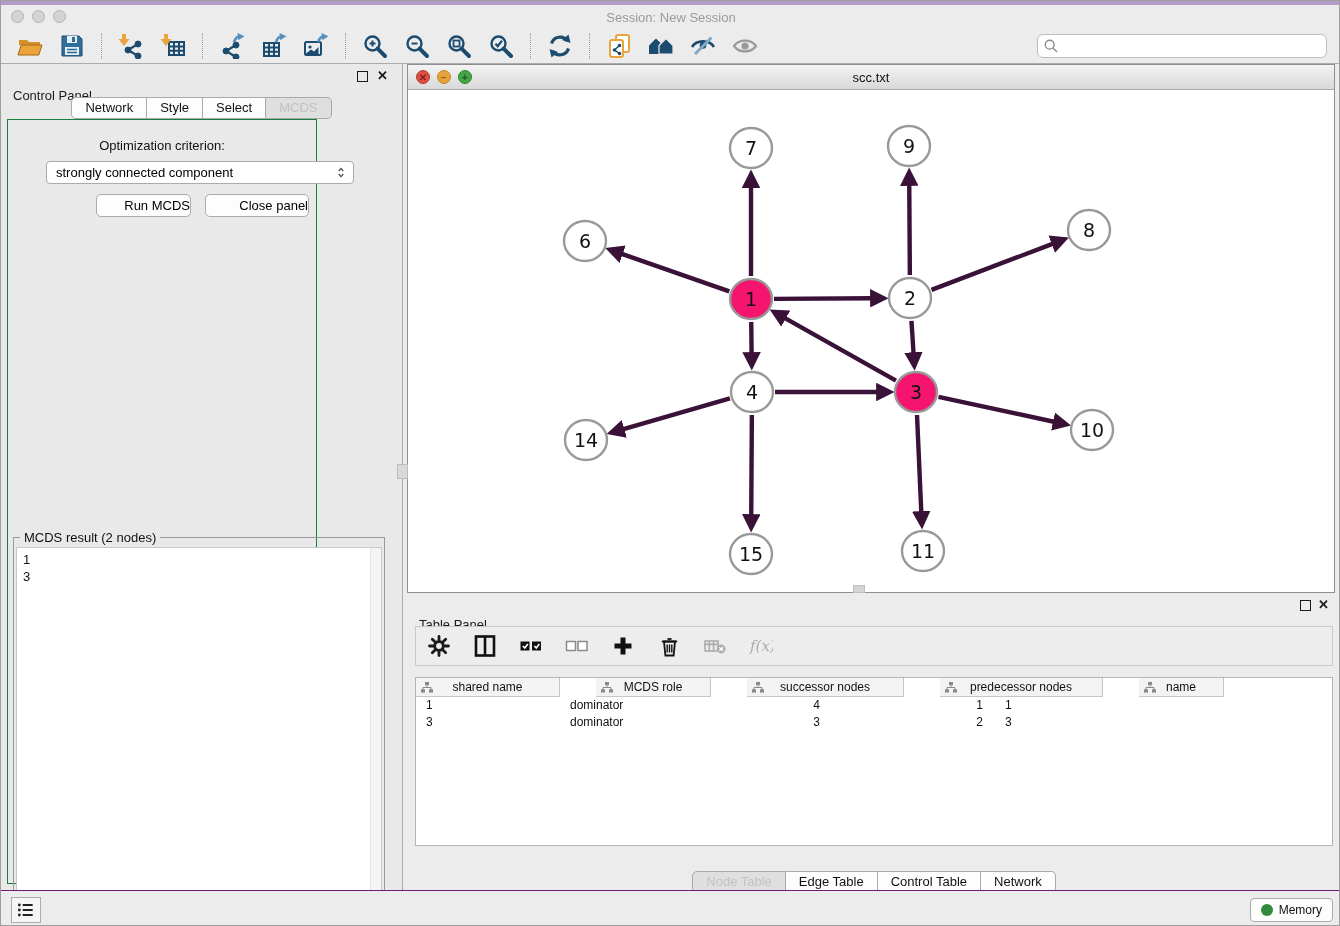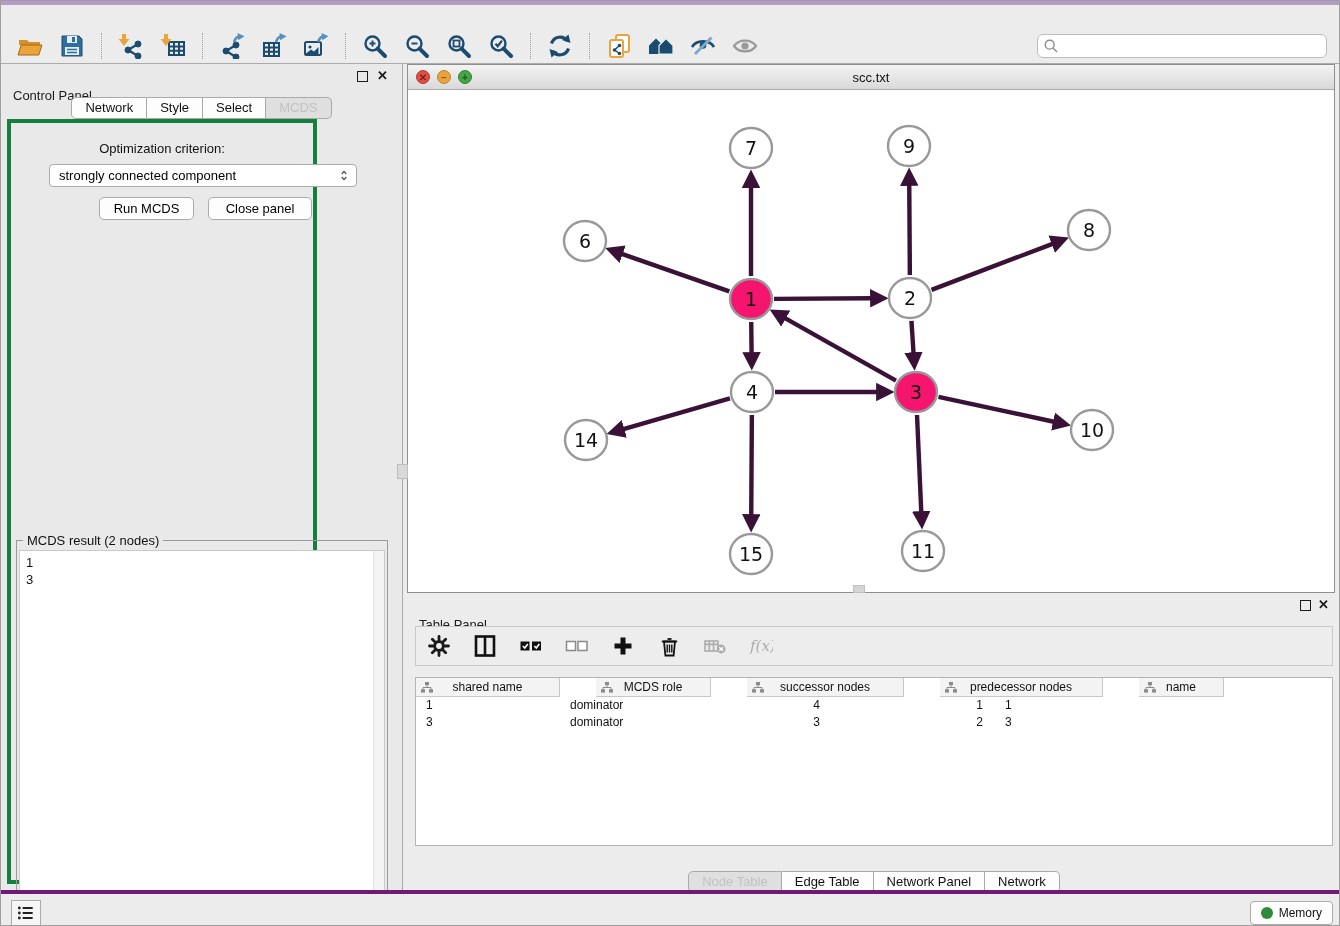--- a/index.html
+++ b/index.html
@@ -31,25 +31,25 @@
   .close-icon { position:absolute; top:4px; font-size:13px; font-weight:bold; color:#1A1A1A; cursor:pointer; }
   .cp-float { right:34px; } .cp-close { right:14px; }
 
   .tab-group { display:flex; justify-content:center; }
   .tab { height:22px; line-height:20px; padding:0 13px; background:#FDFDFD; border:1px solid #A9A9A9; border-left:none; font-size:13px; color:#111; cursor:pointer; white-space:nowrap; }
   .tab:first-child { border-left:1px solid #A9A9A9; border-radius:5px 0 0 5px; }
   .tab:last-child { border-radius:0 5px 5px 0; }
   .tab.active { background:#DFDFDF; color:#C2C2C2; }
 
   .cp-tabs { position:absolute; left:0; top:33px; width:100%; }
-  .cp-body { position:absolute; left:6px; top:55px; width:310px; height:765px; border:4px solid #15803d; background:#E9E9E9; }
+  .cp-body { position:absolute; left:6px; top:55px; width:310px; height:765px; border:1px solid #15803d; background:#E9E9E9; }
   .criterion-label { position:absolute; left:0; top:18px; width:100%; text-align:center; font-size:13px; color:#111; }
   .dropdown { position:absolute; left:38px; top:41px; width:308px; height:23px; background:#FFF; border:1px solid #ABABAB; border-radius:4px; font-size:13px; line-height:21px; padding-left:9px; cursor:pointer; }
   .dropdown svg { position:absolute; right:6px; top:4px; width:12px; height:13px; }
-  .btn { position:absolute; top:74px; height:23px; background:#FDFDFD; border:1px solid #ABABAB; border-radius:5px; font-size:13px; text-align:center; line-height:21px; cursor:pointer; }
+  .btn { position:absolute; top:74px; height:23px; background:#FDFDFD; border:1px solid #ABABAB; border-radius:5px; font-size:13px; text-align:right; line-height:21px; cursor:pointer; }
   .run-btn { left:88px; width:95px; }
   .closepanel-btn { left:197px; width:104px; }
 
   .result-group { position:absolute; left:5px; top:374px; width:372px; height:378px; border:1px solid #9A9A9A;margin-top:43px; }
   .result-legend { position:absolute; left:6px; top:-8px; background:#E9E9E9; padding:0 4px; font-size:13px; color:#111; }
   .result-area { position:absolute; left:2px; top:9px; width:366px; height:366px; background:#FFF; border:1px solid #C9C9C9; font-size:13px; color:#111; padding:3px 0 0 6px; line-height:17px; }
   .result-scrollbar { position:absolute; right:0; top:0; width:11px; height:100%; background:#F4F4F4; border-left:1px solid #E2E2E2; }
 
   
   .network-window { position:absolute; left:406px; top:63px; width:928px; height:529px; border:1px solid #8F8F8F; background:#FFF; }
@@ -74,33 +74,41 @@
   .tp-btn.disabled { cursor:default; }
   .table-wrap { position:absolute; left:8px; top:84px; width:918px; height:169px; background:#FFF; border:1px solid #B5B5B5; overflow:hidden; }
   .thead { display:flex; height:19px;gap:36px; }
   .th { background:#F3F3F3; border-right:1px solid #C6C6C6; border-bottom:1px solid #C6C6C6; position:relative; font-size:12px; color:#111; display:flex; align-items:center; justify-content:center; }
   .th svg { position:absolute; left:5px; top:4px; width:12px; height:11px; }
   .trow { display:flex; height:17px; font-size:12px; color:#111; }
   .td { padding:1px 12px 0 10px; overflow:hidden; white-space:nowrap; }
   .tp-tabs { position:absolute; left:0; top:278px; width:100%; }
 
   
-  .statusbar { position:absolute; left:0; top:889px; width:1340px; height:37px; background:#ECECEC; border-top:4px solid #701a75; }
+  .statusbar { position:absolute; left:0; top:889px; width:1340px; height:37px; background:#ECECEC; border-top:1px solid #701a75; }
   .list-btn { position:absolute; left:10px; top:6px; width:30px; height:26px; background:#F6F6F6; border:1px solid #ABABAB; display:flex; align-items:center; justify-content:center; cursor:pointer; }
   .list-btn svg { width:20px; height:20px; }
   .memory-btn { position:absolute; right:8px; top:7px; height:24px; background:#FDFDFD; border:1px solid #ABABAB; border-radius:4px; display:flex; align-items:center; padding:0 10px; font-size:12px; color:#111; cursor:pointer; gap:6px; }
   .memory-dot { width:12px; height:12px; border-radius:50%; background:#2E8B3C; }
 </style>
 </head>
 <body>
 
 <div id="app">
 
   <div class="top-strip"></div>
 
+  <div class="titlebar">
+    <div class="traffic">
+      <div class="tl"></div>
+      <div class="tl"></div>
+      <div class="tl"></div>
+    </div>
+    <div class="win-title">Session: New Session</div>
+  </div>
 
   <div class="main-toolbar" id="main-toolbar">
       <div class="tbtn">
         <svg viewBox="0 0 26 26">
           <path d="M2 7h8l2 2h11v3H2z" fill="#D78F2C"></path>
           <path d="M1 22l3.2-10H25l-3.2 10z" fill="#EBA43C" stroke="#A06A15"></path>
         </svg>
       </div>
       <div class="tbtn">
         <svg viewBox="0 0 26 26">
@@ -492,21 +500,21 @@
             <div class="td" style="width: 115px; text-align: left;">dominator</div>
             <div class="td" style="width: 157px; text-align: right;">3</div>
             <div class="td" style="width: 163px; text-align: right;">2</div>
             <div class="td" style="width: 85px; text-align: left;">3</div>
           </div>
         </div>
     </div>
     <div class="tab-group tp-tabs" id="tp-tabs">
         <div class="tab active">Node Table</div>
         <div class="tab">Edge Table</div>
-        <div class="tab">Network Panel</div>
+        <div class="tab">Control Table</div>
         <div class="tab">Network</div>
       </div>
   </div>
 
   <div class="statusbar">
     <div class="list-btn">
       <svg viewBox="0 0 24 24">
           <g fill="#222">
             <circle cx="4" cy="6" r="1.7"></circle>
             <circle cx="4" cy="12" r="1.7"></circle>

